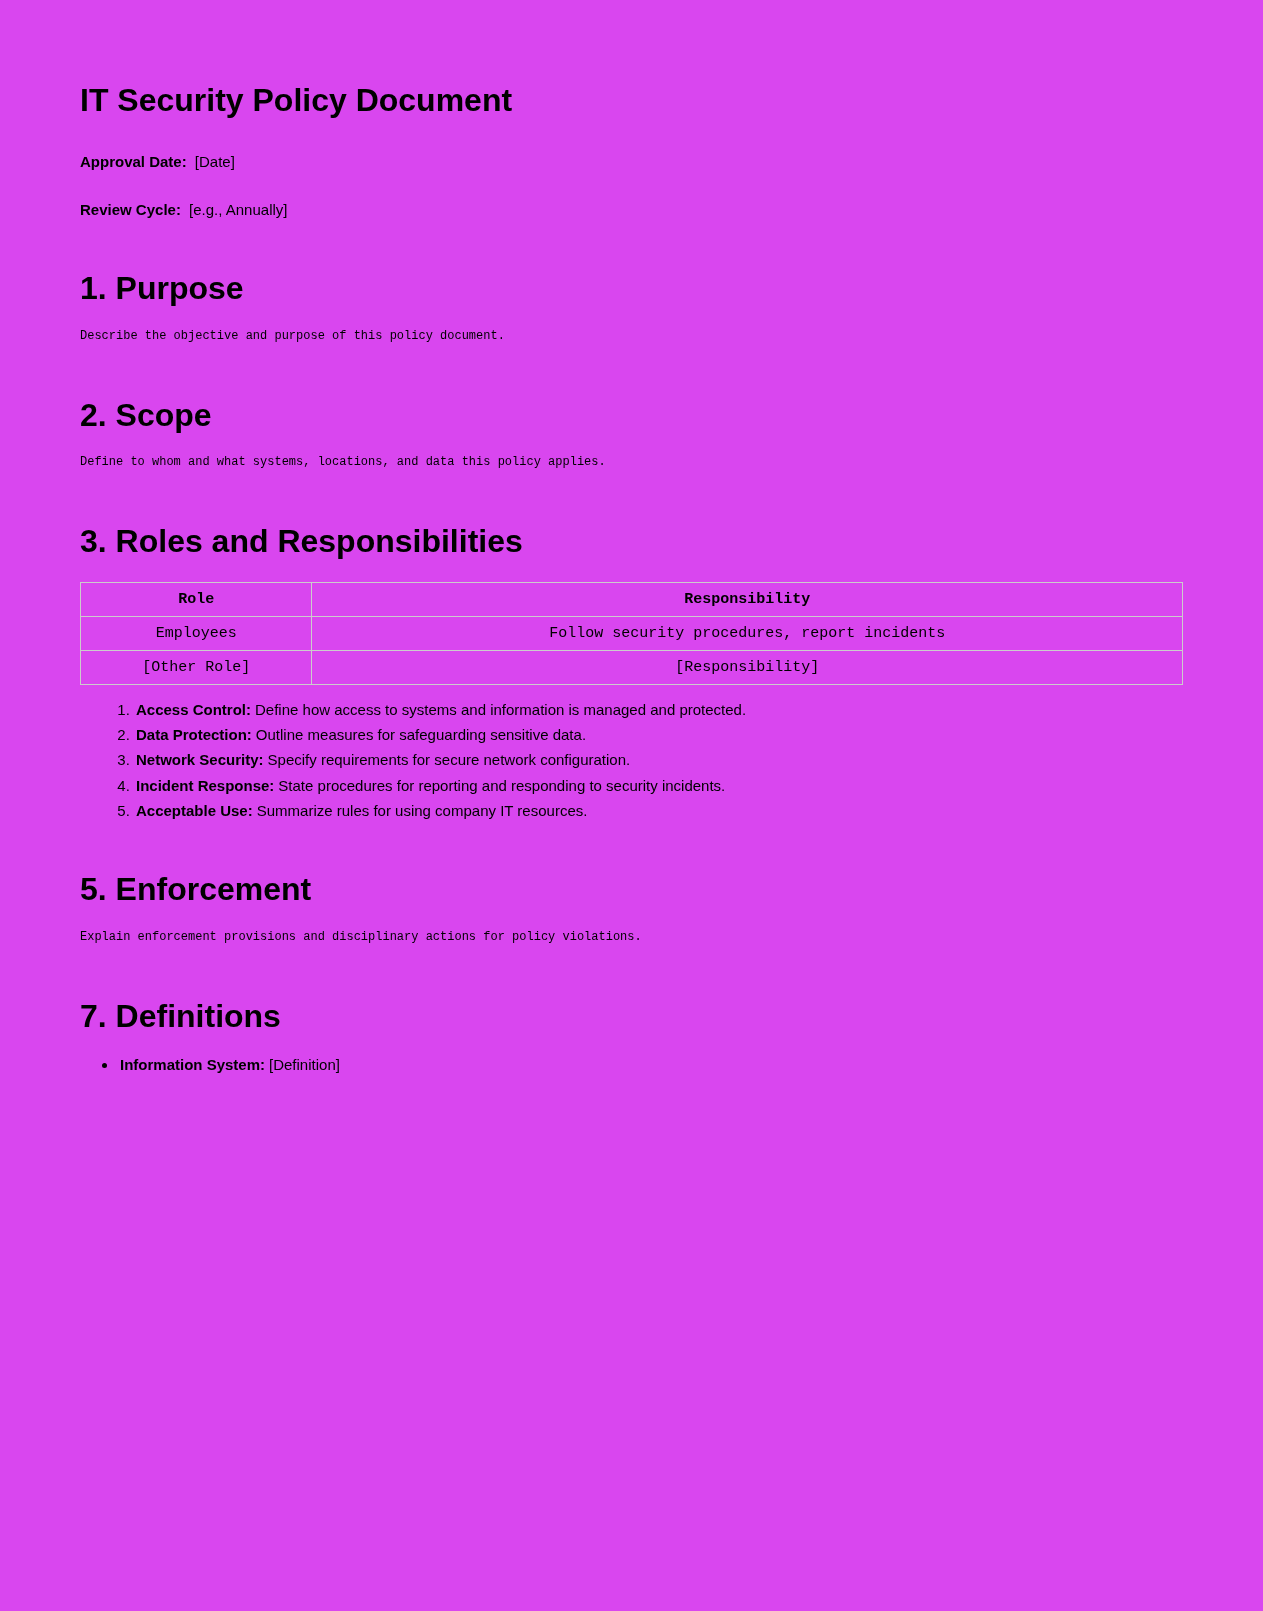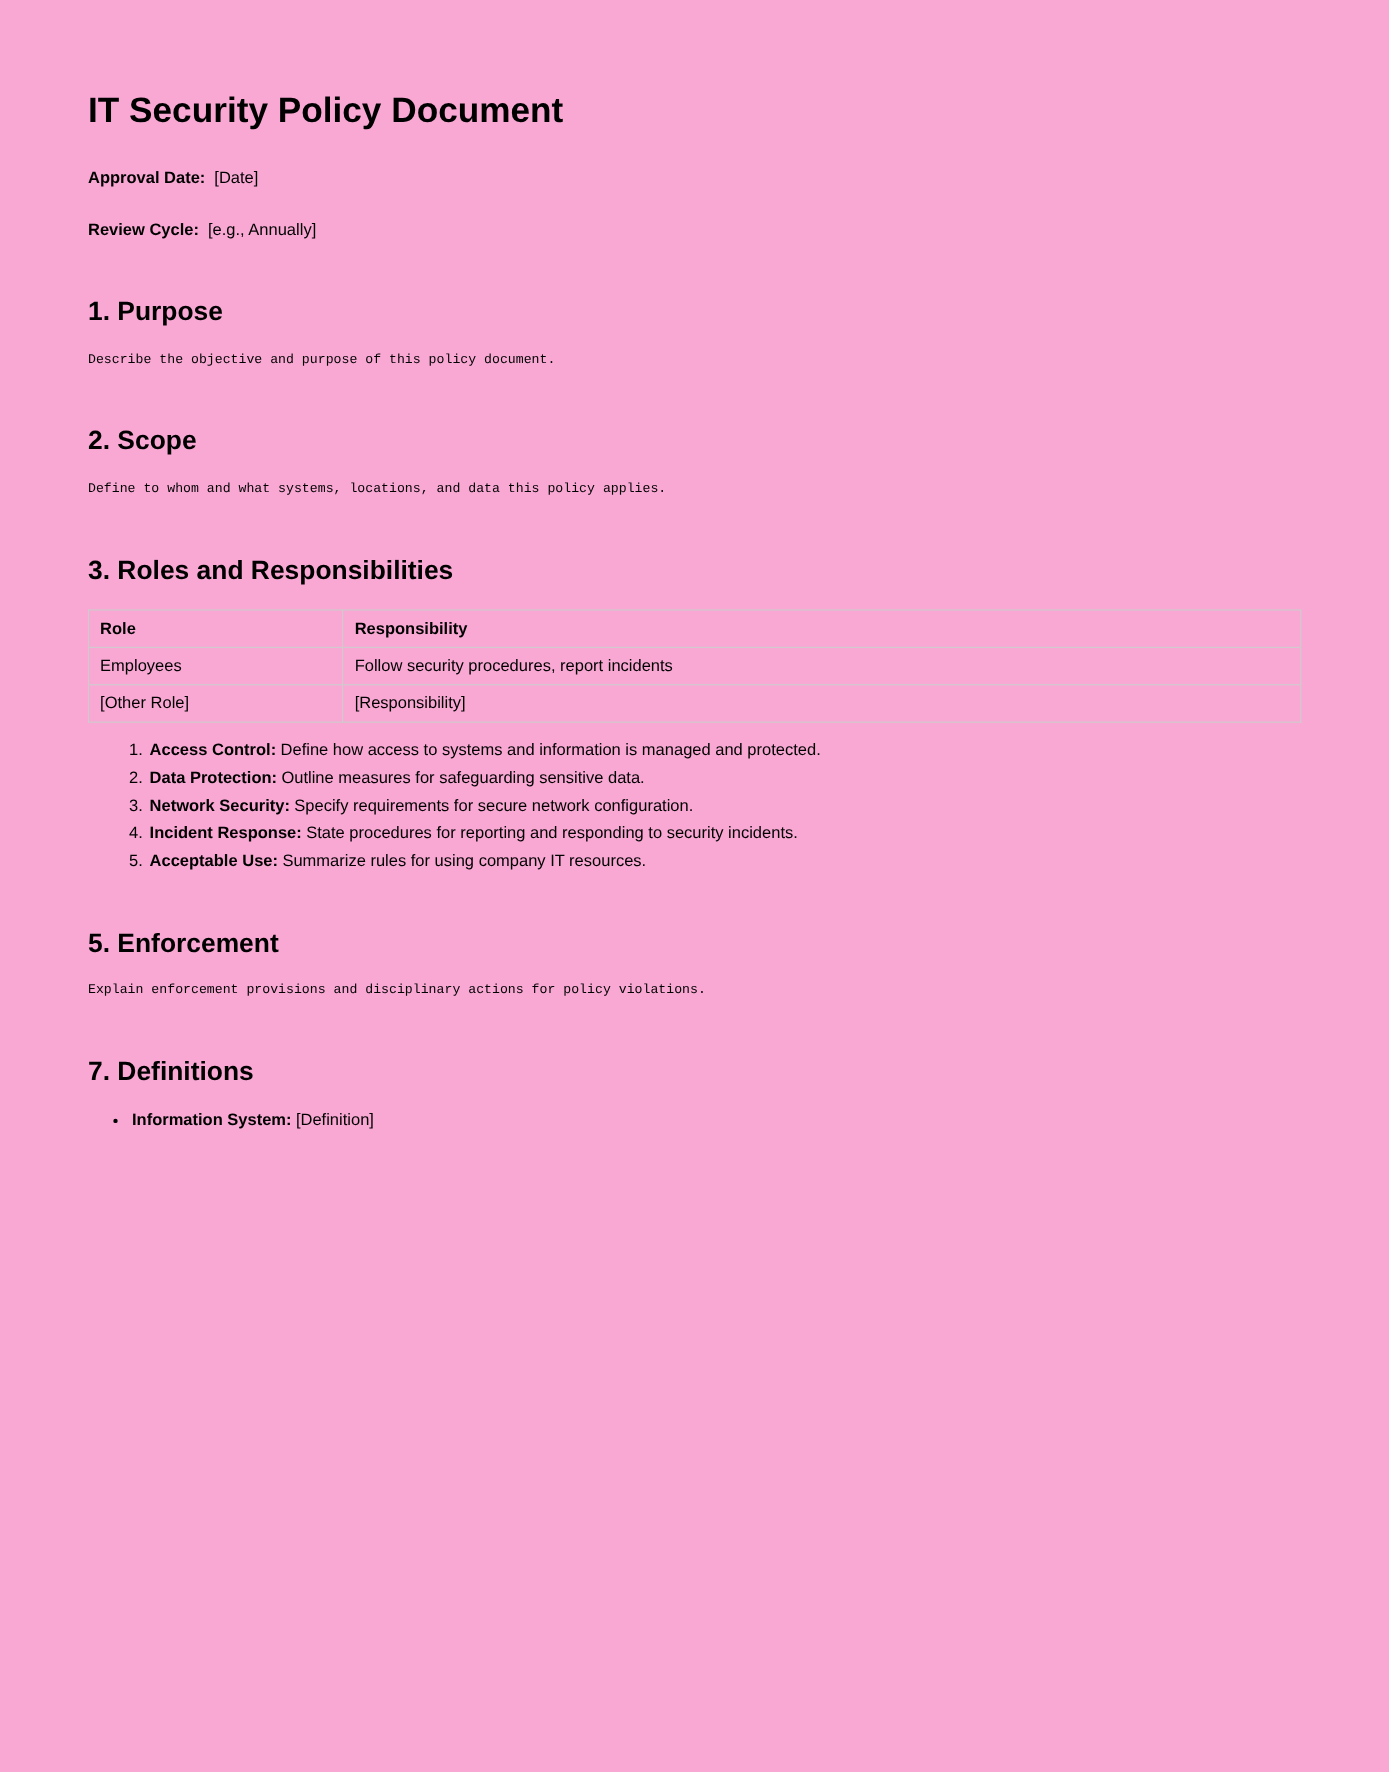--- a/index.html
+++ b/index.html
@@ -7,59 +7,60 @@
     padding: 0;
     background: #ffffff;
     color: #000000;
     font-family: "Liberation Sans", sans-serif;
   }
   .page {
     width: 1263px;
     min-height: 1611px;
     box-sizing: border-box;
     padding: 82px 80px 60px 80px;
-    background: #f9a8d4;
+    background: #d946ef;
   }
   h1 {
     font-size: 32px;
     font-weight: bold;
     margin: 0 0 34px 0;
     line-height: 1.15;
   }
   .meta-line {
     font-size: 15px;
     margin: 0 0 31px 0;
     line-height: 1.15;
   }
   .meta-line strong { margin-right: 4px; }
   h2 {
-    font-size: 24px;
+    font-size: 32px;
     font-weight: bold;
     margin: 52px 0 22px 0;
     line-height: 1.15;
   }
   .section-body {
     font-size: 12px;
     margin: 0;
     line-height: 1.3;
     font-family: Liberation Mono, monospace;
   }
   table.roles {
     width: 100%;
     border-collapse: collapse;
     margin-top: 12px;
     font-size: 15px;
   }
   table.roles th, table.roles td {
     border: 1px solid #cccccc;
-    text-align: left;
+    text-align: center;
     padding: 8px 10px;
     font-weight: normal;
     vertical-align: middle;
     height: 17px;
+    font-family: Liberation Mono, monospace;
   }
   table.roles th { font-weight: bold; }
   table.roles col.role-col { width: 21%; }
   ol.policy-list {
     margin: 16px;
     padding-left: 38px;
     font-size: 15px;
   }
   ol.policy-list li {
     margin: 0 0 8px 0;

